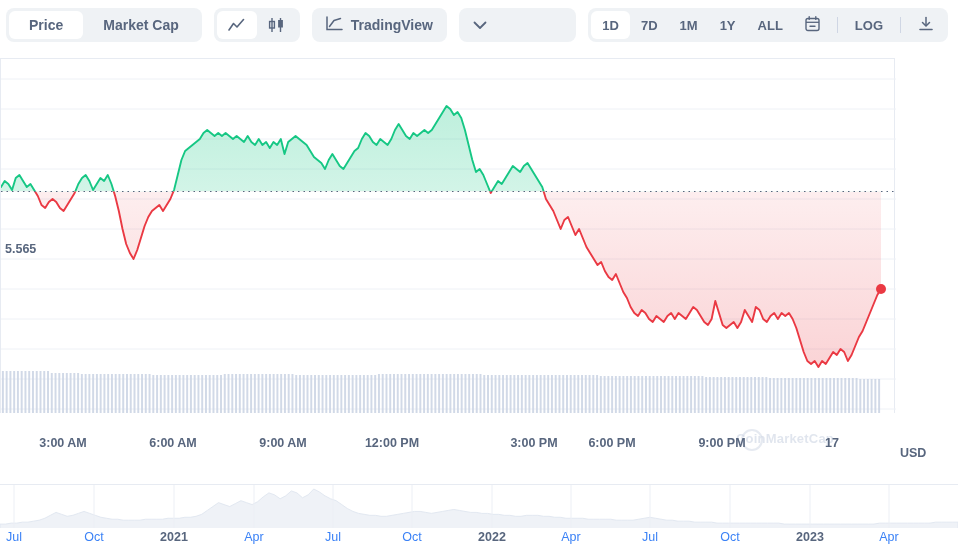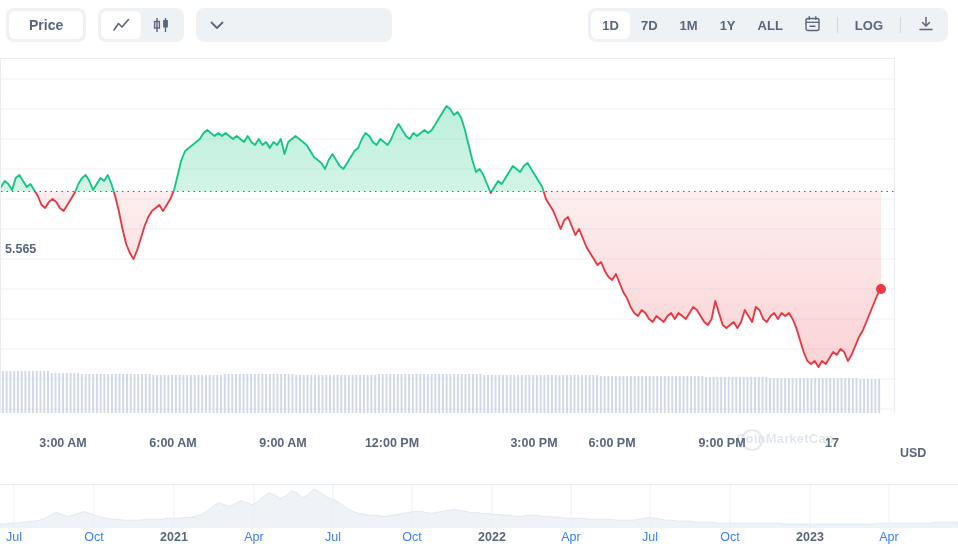--- a/index.html
+++ b/index.html
@@ -134,20 +134,21 @@
 </style>
 </head>
 <body>
 
 <div id="app">
 
   <div class="toolbar">
 
     <div class="seg">
       <div class="seg-btn active">Price</div>
+      <div class="seg-btn">Market Cap</div>
     </div>
 
     <div class="seg seg-icons">
       <div class="icon-btn active">
         <span>
           <svg width="17" height="15" viewBox="0 0 17 15">
             <polyline points="1,12 5.5,5.5 9,9 15.5,1.5" fill="none" stroke="#58667e" stroke-width="1.6" stroke-linecap="round" stroke-linejoin="round"></polyline>
           </svg>
         </span>
       </div>
@@ -156,20 +157,29 @@
           <svg width="17" height="16" viewBox="0 0 17 16">
             <line x1="4" y1="1" x2="4" y2="15" stroke="#58667e" stroke-width="1.4"></line>
             <rect x="1.6" y="4.5" width="4.8" height="6.5" fill="none" stroke="#58667e" stroke-width="1.4"></rect>
             <line x1="12.5" y1="1" x2="12.5" y2="15" stroke="#58667e" stroke-width="1.4"></line>
             <rect x="10.1" y="3" width="4.8" height="7.5" fill="#58667e"></rect>
           </svg>
         </span>
       </div>
     </div>
 
+    <div class="tv-btn">
+      <span>
+        <svg width="17" height="15" viewBox="0 0 17 15">
+          <polyline points="1,1 1,13.5 16,13.5" fill="none" stroke="#58667e" stroke-width="1.5" stroke-linecap="round"></polyline>
+          <polyline points="3.5,10.5 8,4.5 14.5,2.5" fill="none" stroke="#58667e" stroke-width="1.5" stroke-linecap="round" stroke-linejoin="round"></polyline>
+        </svg>
+      </span>
+      <span>TradingView</span>
+    </div>
 
     <div class="compare">
       <span>
         <svg width="14" height="9" viewBox="0 0 14 9">
           <polyline points="1.5,1.5 7,7 12.5,1.5" fill="none" stroke="#58667e" stroke-width="1.8" stroke-linecap="round" stroke-linejoin="round"></polyline>
         </svg>
       </span>
     </div>
 
     <div class="range-grp">

